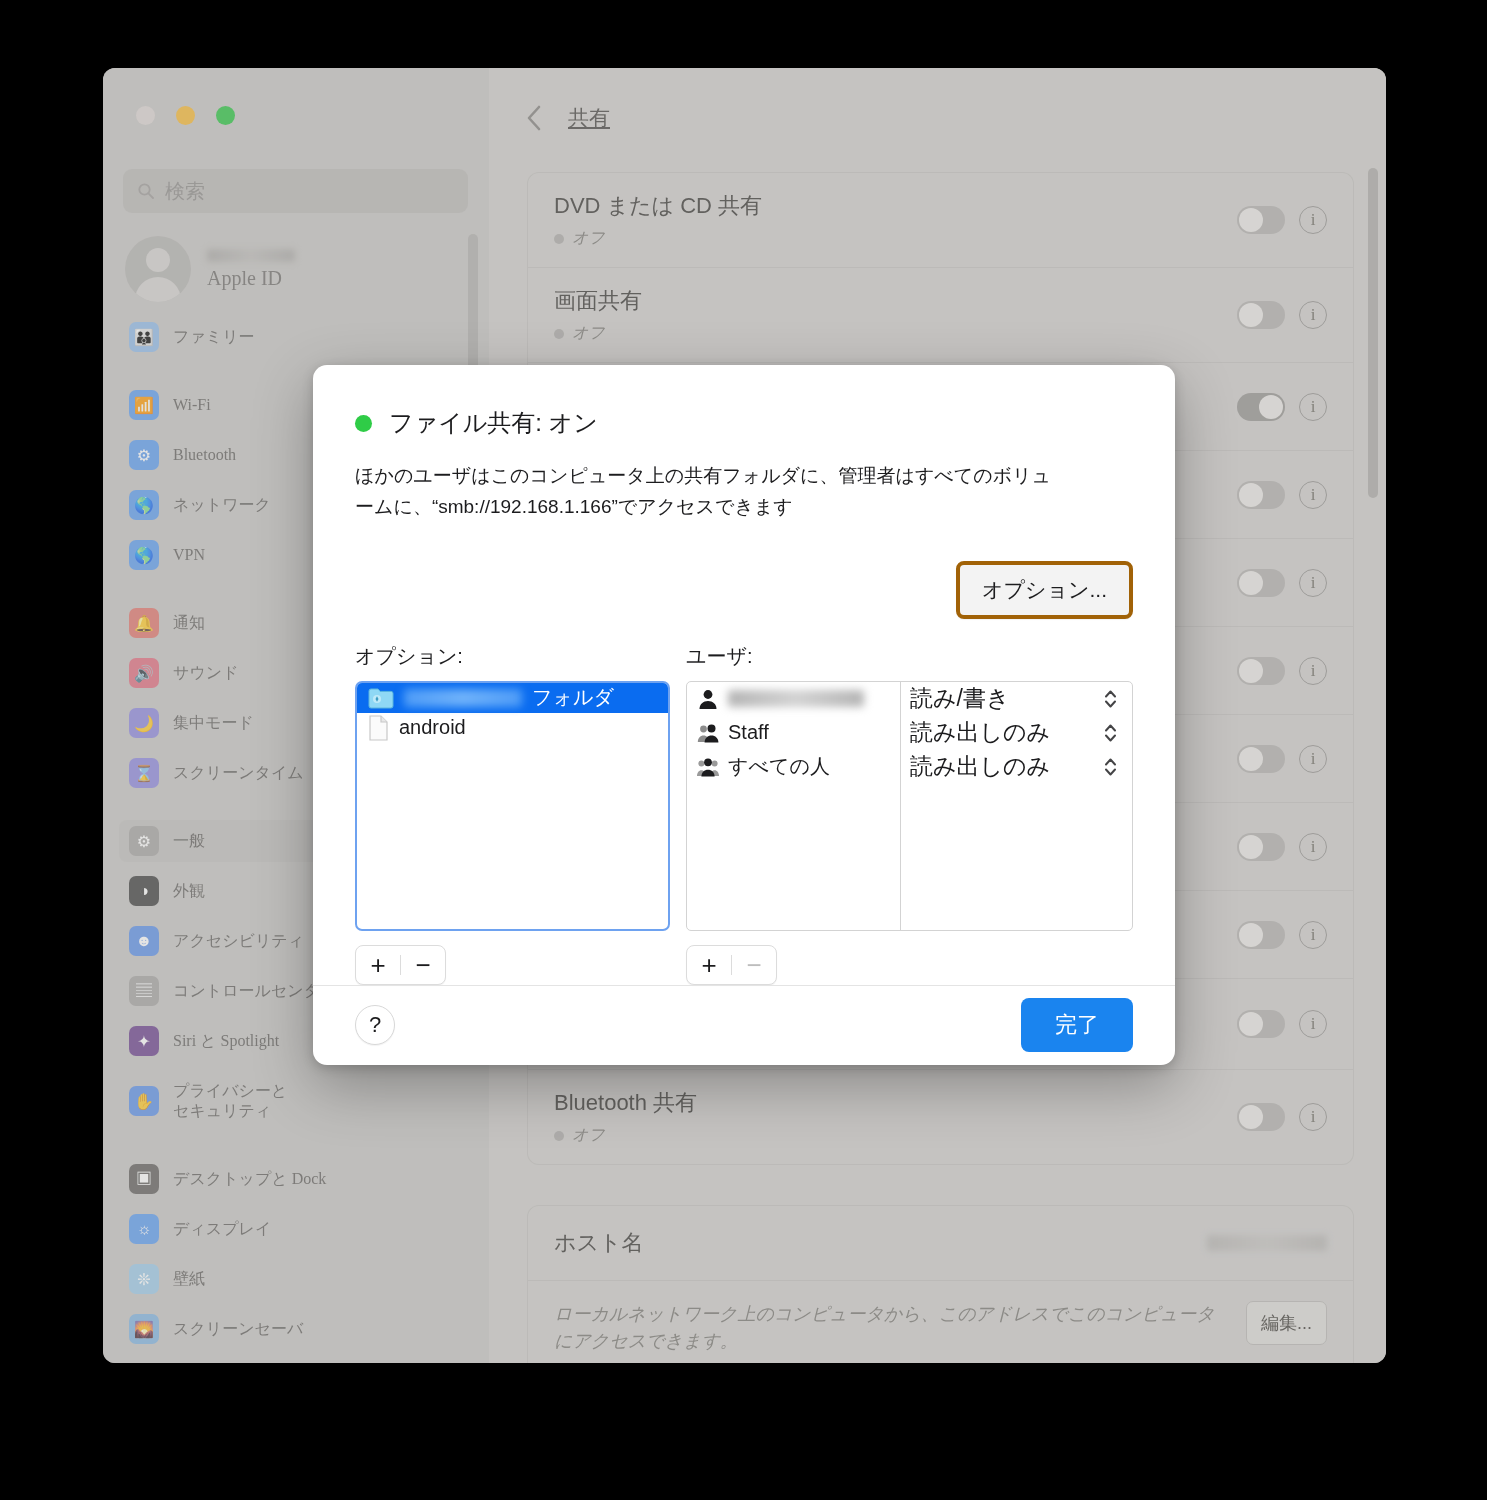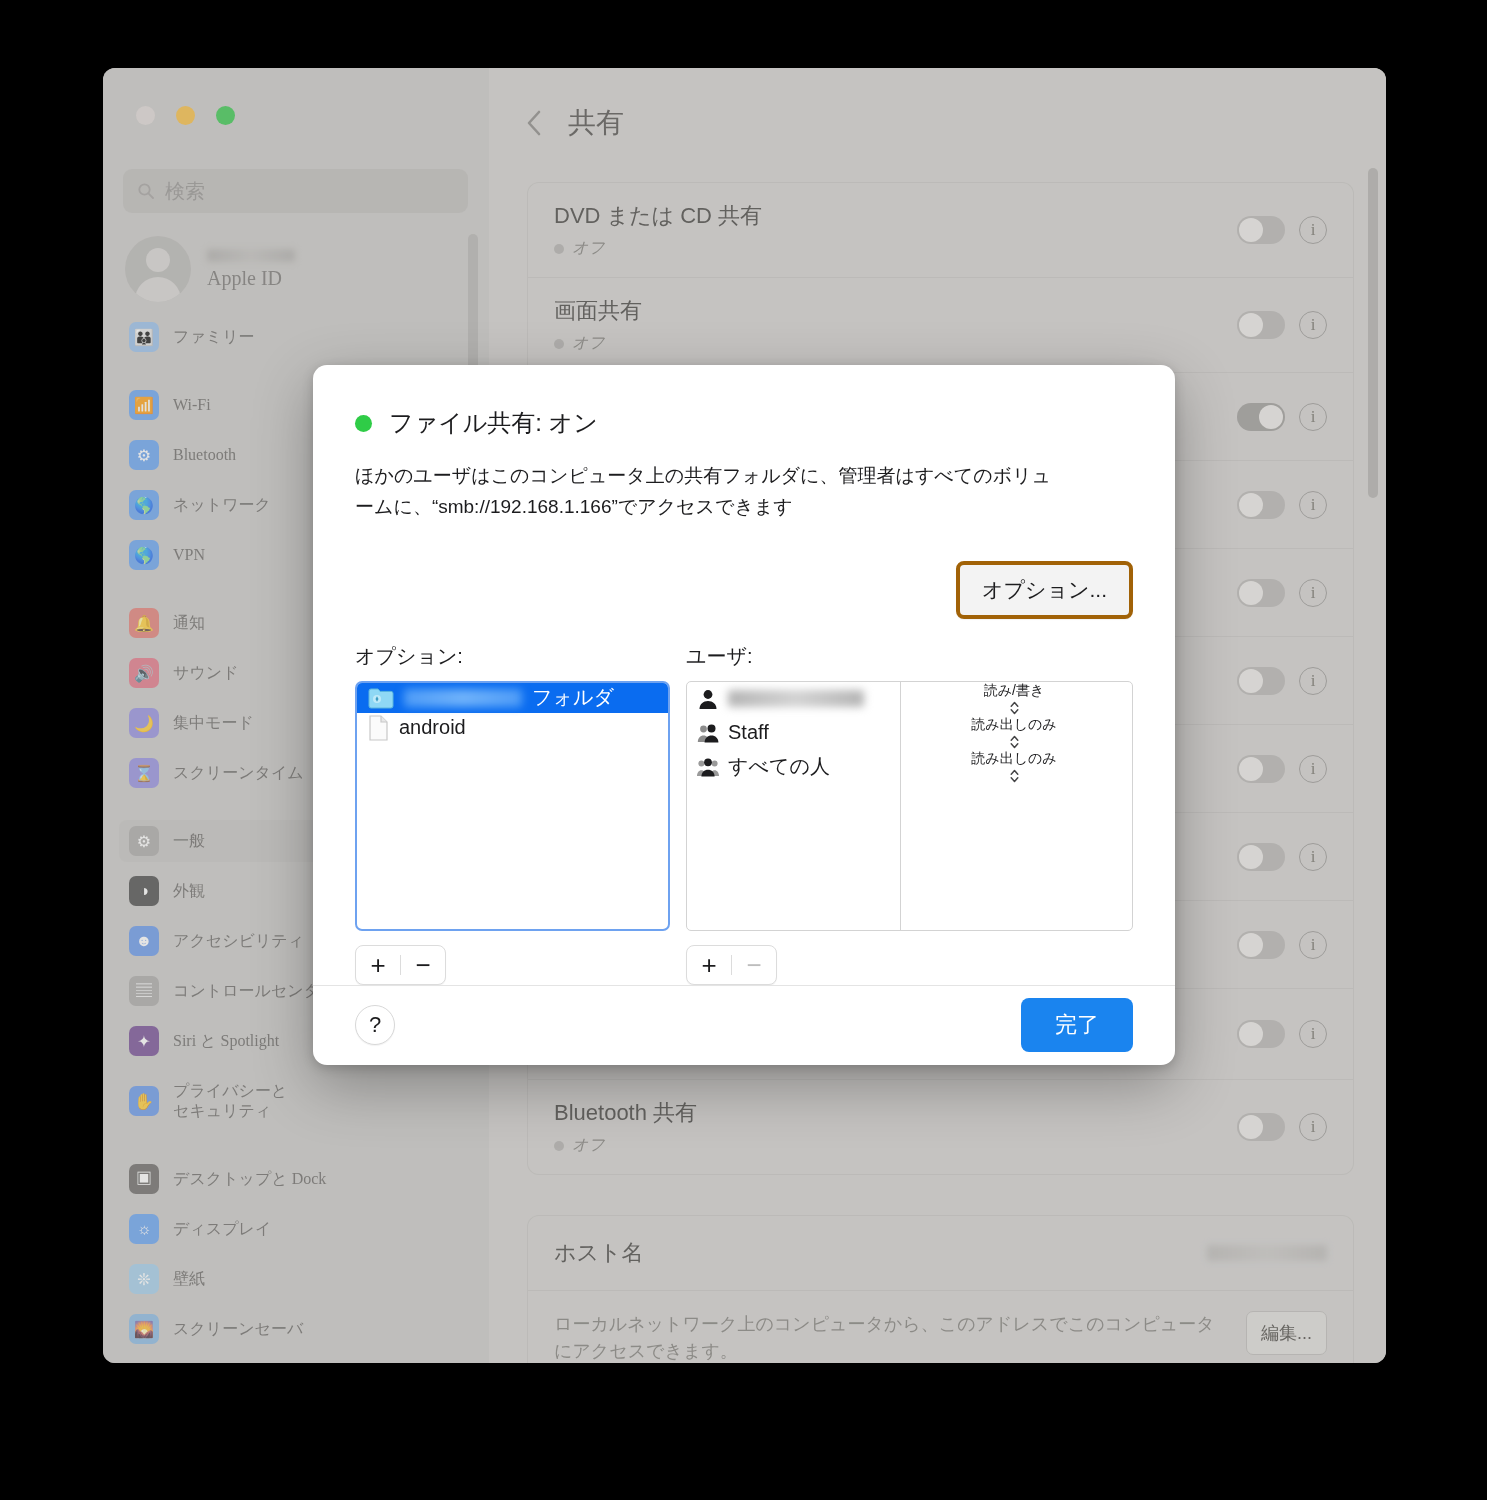--- a/index.html
+++ b/index.html
@@ -93,21 +93,21 @@
   .content {
     position: absolute; left: 386px; top: 0;
     width: 897px; height: 100%;
     background: #cdcbc9;
   }
   .c-head {
     display: flex; align-items: center; gap: 26px;
     padding: 36px 0 0 38px;
   }
   .back-chev { width: 15px; height: 26px; opacity: .55; }
-  .c-title { font-size: 28px; color: #5a5856; }
+  .c-title { font-size: 21px; color: #5a5856; text-decoration: underline; }
 
   .card {
     margin: 40px 32px 0 38px;
     background: rgba(206,204,202,.55);
     border-radius: 12px;
     border: 1px solid rgba(180,178,176,.45);
   }
   .srow {
     display: flex; align-items: center;
     padding: 18px 26px; gap: 14px;
@@ -145,21 +145,21 @@
   }
   .host-val {
     width: 120px; height: 16px; border-radius: 3px;
     background: linear-gradient(90deg,#b9b7b5,#c6c4c2,#b9b7b5);
     filter: blur(3px);
   }
   .hostdesc {
     display: flex; align-items: flex-start; gap: 20px;
     padding: 20px 26px 24px;
   }
-  .hostdesc p { font-size: 18px; color: #85837f; line-height: 1.5; flex: 1; }
+  .hostdesc p { font-size: 18px; color: #85837f; line-height: 1.5; flex: 1; font-style: italic; }
   .editbtn {
     background: #d8d6d4; border: 1px solid #bab8b6;
     border-radius: 7px; padding: 9px 14px;
     font-size: 18px; color: #55534f; flex: none;
   }
 
   .sb-track {
     position: absolute; width: 10px; border-radius: 5px;
     background: #b0aeac;
   }
@@ -235,21 +235,21 @@
   .u-names { width: 214px; border-right: 1px solid #d3d3d3; }
   .u-perms { flex: 1; }
   .u-row {
     display: flex; align-items: center; gap: 9px;
     height: 34px; padding: 0 10px;
     font-size: 20px; color: #1c1c1e;
   }
   .p-row {
     display: flex; align-items: center; justify-content: space-between;
     height: 34px; padding: 0 14px 0 9px;
-    font-size: 14px; color: #1c1c1e; flex-direction: column;
+    font-size: 23px; color: #1c1c1e;
   }
   .p-row .steps { width: 15px; height: 22px; opacity: .82; }
   .person-ico { width: 22px; height: 22px; flex: none; }
   .u-blur {
     width: 136px; height: 17px; border-radius: 3px;
     background: linear-gradient(90deg,#b4b4b4,#d2d2d2,#b4b4b4);
     filter: blur(4px);
   }
 
   .pm-bar { display: flex; margin-top: 14px; }

